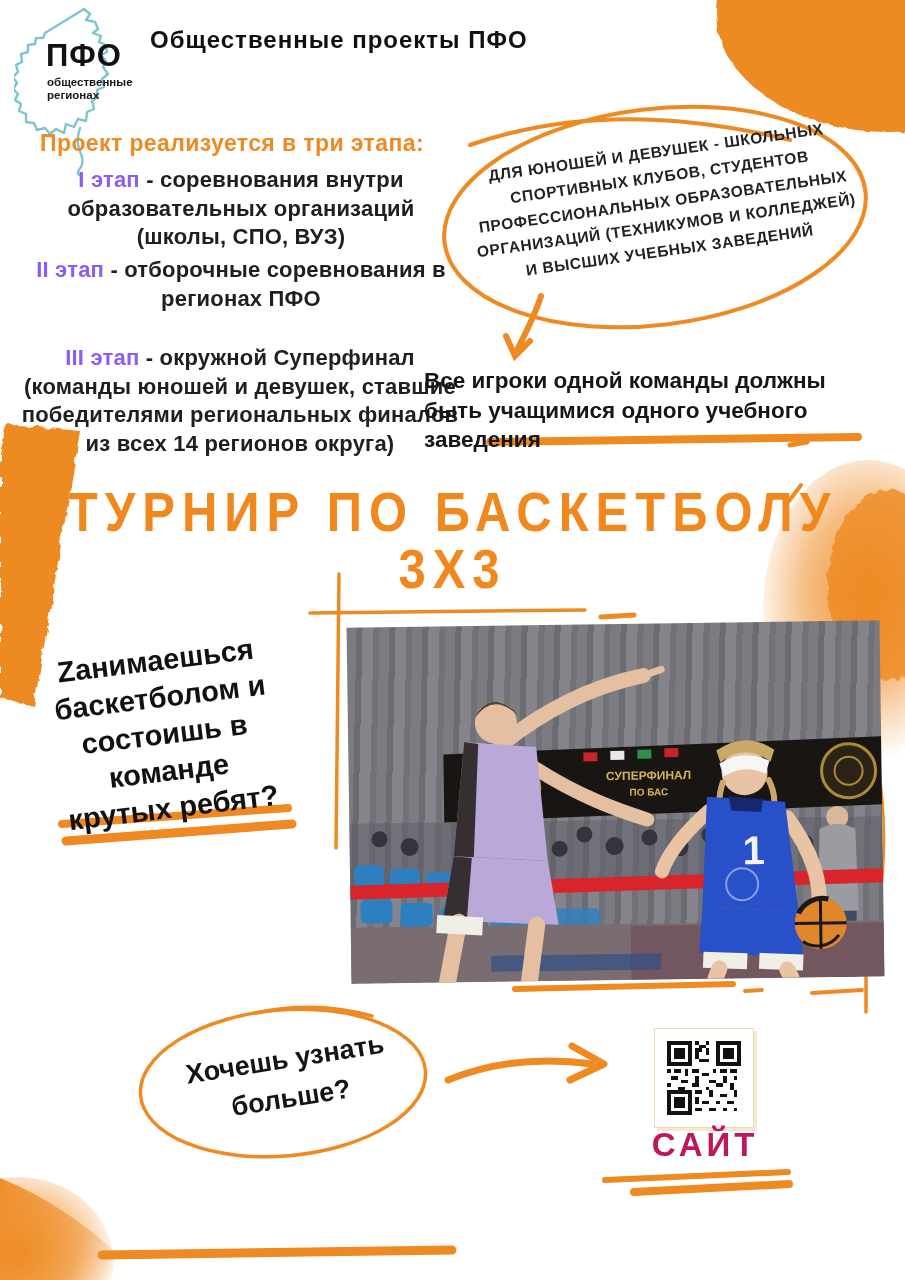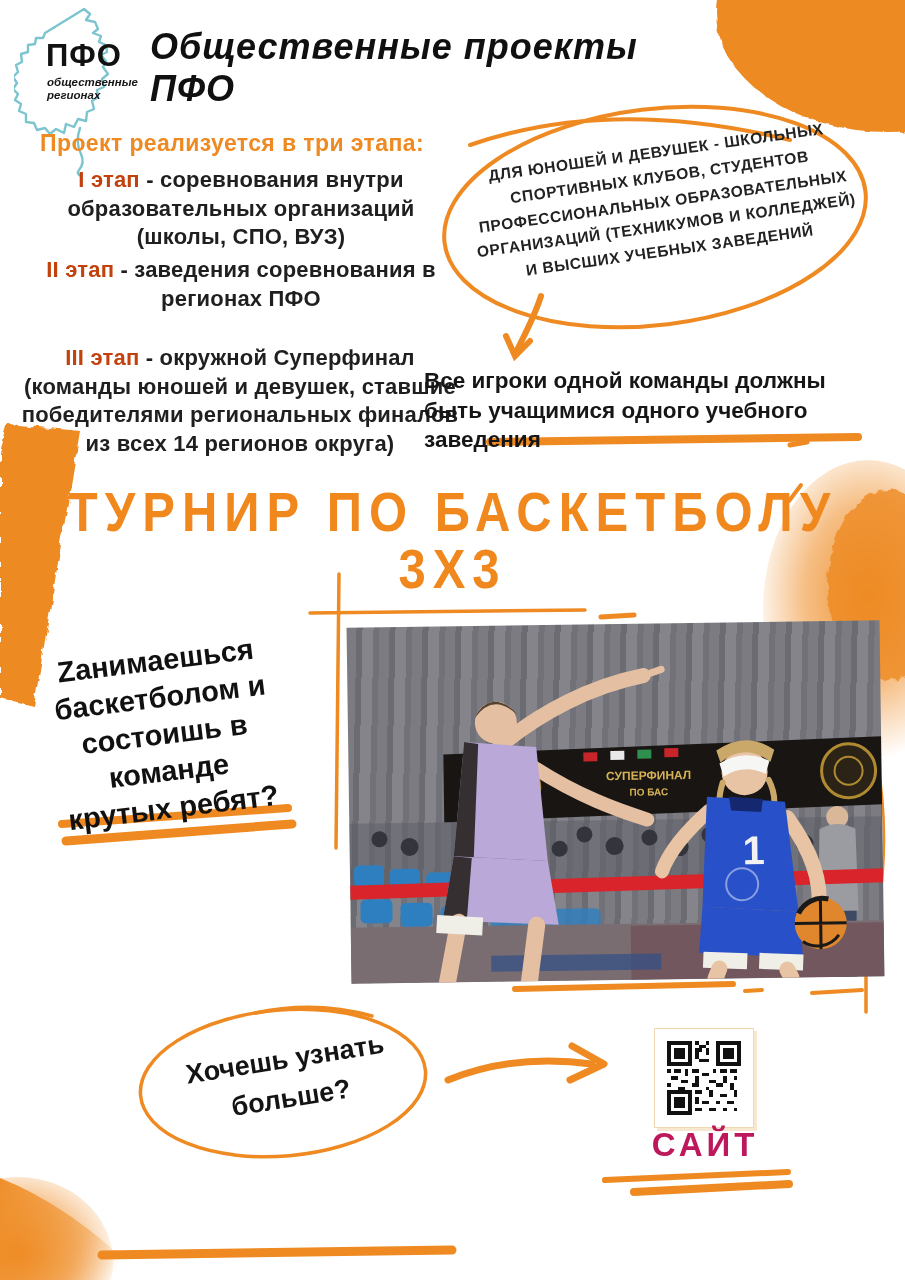--- a/index.html
+++ b/index.html
@@ -4,26 +4,26 @@
 <style>
   html,body{margin:0;padding:0;background:#dedede;}
   .canvas{
     position:relative;width:905px;height:1280px;margin:0 auto;
     background:#ffffff;overflow:hidden;
     font-family:"Liberation Sans",sans-serif;color:#1c1c1c;
   }
   .abs{position:absolute;}
   
   .logo-abbr{left:46px;top:38px;font-size:31px;font-weight:700;letter-spacing:1px;color:#111;}
-  .logo-cap{left:47px;top:76px;font-size:11.5px;font-weight:700;line-height:1.15;color:#161616;font-style:italic;}
-  .header-title{left:150px;top:26px;width:520px;font-size:36px;font-weight:600;letter-spacing:1px;color:#101010;font-style:italic;}
+  .logo-cap{left:47px;top:76px;font-size:11.5px;font-weight:700;line-height:1.15;color:#161616;}
+  .header-title{left:150px;top:26px;width:520px;font-size:24px;font-weight:600;letter-spacing:1px;color:#101010;}
   
   .stages-heading{left:40px;top:130px;width:420px;font-size:23px;font-weight:700;color:#EE8A21;letter-spacing:.4px;}
   .stage{width:430px;text-align:center;font-size:22px;line-height:1.3;font-weight:600;color:#1f1f1f;letter-spacing:.2px;}
-  .stage b{color:#c2410c;font-weight:700;}
+  .stage b{color:#8b5cf6;font-weight:700;}
   .stage1{left:26px;top:166px;}
   .stage2{left:26px;top:256px;}
   .stage3{left:18px;top:320px;width:444px;margin-top:24px;}
   
   .bubble-text{left:468px;top:140px;width:390px;text-align:center;
     transform:rotate(-8deg);font-size:15.5px;font-weight:600;letter-spacing:.6px;
     line-height:1.6;color:#222;}
   .team-rule{left:424px;top:366px;width:452px;text-align:left;font-size:22.5px;
     line-height:1.32;font-weight:600;color:#161616;}
   
@@ -142,21 +142,21 @@
     <div>общественные</div>
     <div>регионах</div>
   </div>
   <div class="abs z2 header-title">Общественные проекты ПФО</div>
 
   <div class="abs z2 stages-heading">Проект реализуется в три этапа:</div>
   <div class="abs z2 stage stage1">
     <b>I этап</b><span> - соревнования внутри образовательных организаций (школы, СПО, ВУЗ)</span>
   </div>
   <div class="abs z2 stage stage2">
-    <b>II этап</b><span> - заведения соревнования в регионах ПФО</span>
+    <b>II этап</b><span> - отборочные соревнования в регионах ПФО</span>
   </div>
   <div class="abs z2 stage stage3">
     <b>III этап</b><span> - окружной Суперфинал (команды юношей и девушек, ставшие победителями региональных финалов из всех 14 регионов округа)</span>
   </div>
 
   <div class="abs z2 bubble-text">ДЛЯ ЮНОШЕЙ И ДЕВУШЕК - ШКОЛЬНЫХ СПОРТИВНЫХ КЛУБОВ, СТУДЕНТОВ ПРОФЕССИОНАЛЬНЫХ ОБРАЗОВАТЕЛЬНЫХ ОРГАНИЗАЦИЙ (ТЕХНИКУМОВ И КОЛЛЕДЖЕЙ) И ВЫСШИХ УЧЕБНЫХ ЗАВЕДЕНИЙ</div>
   <div class="abs z2 team-rule">Все игроки одной команды должны быть учащимися одного учебного заведения</div>
 
   <div class="abs z2 main-title">
     <div class="l1">ТУРНИР ПО БАСКЕТБОЛУ</div>

